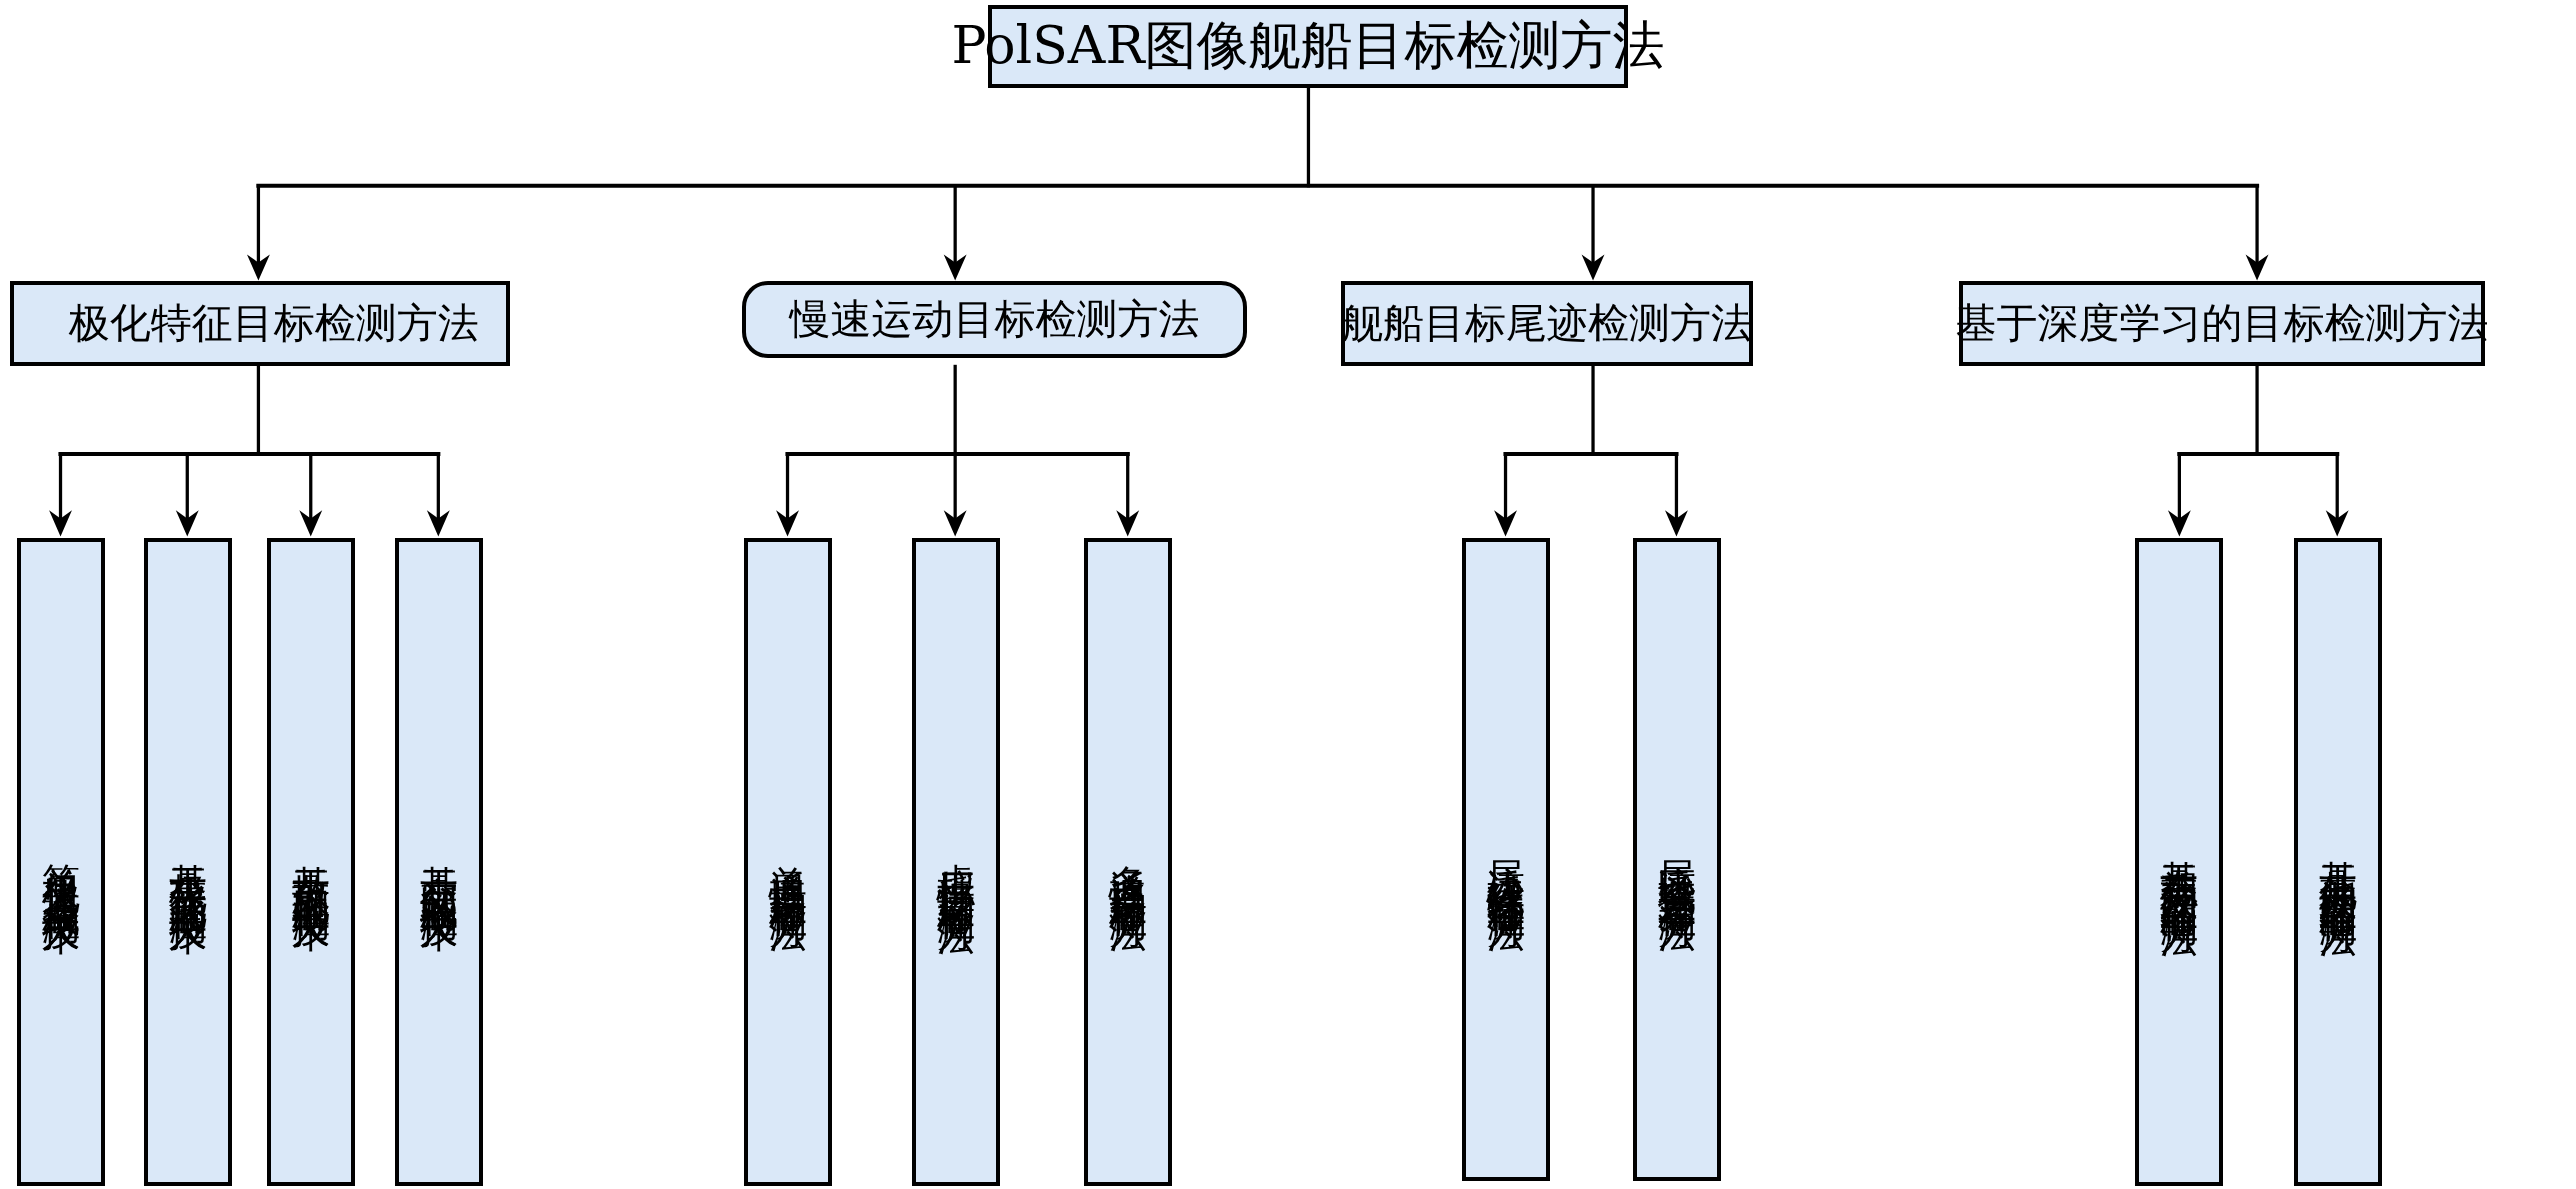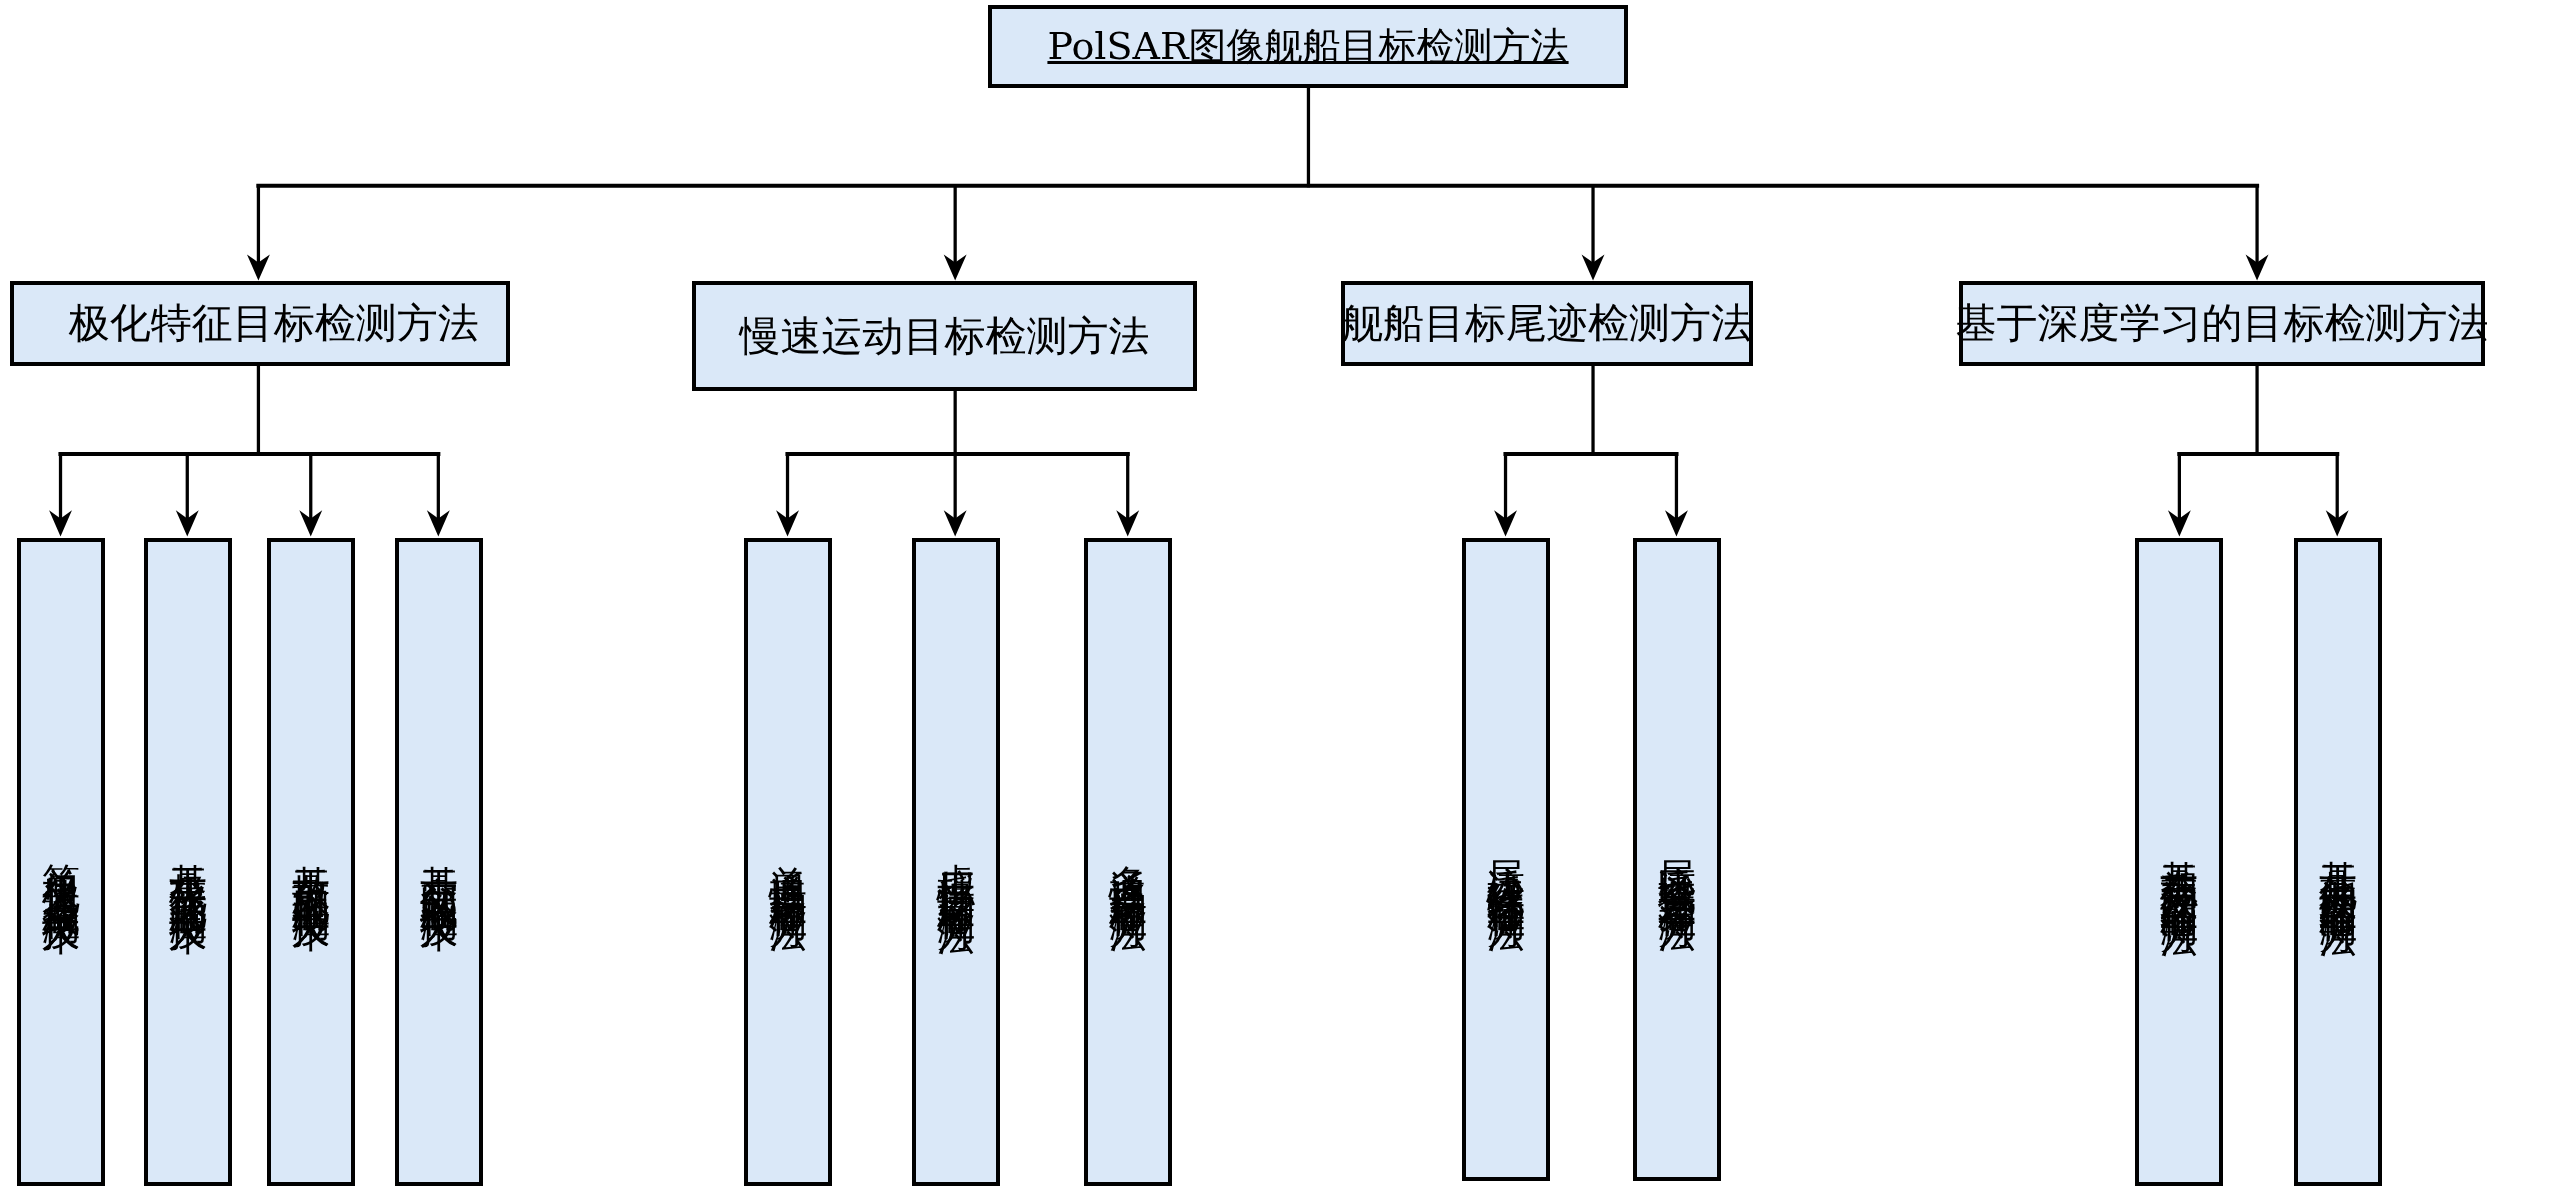--- a/index.html
+++ b/index.html
@@ -2,21 +2,21 @@
 <html style="font-size:13px"><head>
 <meta charset="utf-8">
 <style>
   html, body { margin: 0; padding: 0; background: #ffffff; }
   #stage { position: relative; width: 2576px; height: 1190px; background: #ffffff; overflow: hidden;
            font-family: "DejaVu Serif", "Liberation Serif", serif; color: #000; }
   svg#wires { position: absolute; left: 0; top: 0; width: 2576px; height: 1190px; }
   .box { position: absolute; box-sizing: border-box; background: #dae8f8; border: 4.1px solid #000;
          display: flex; align-items: center; justify-content: center; }
   .box .txt { white-space: nowrap; }
-  .root .txt { font-size: 38px; text-decoration: underline; }
+  .root .txt { font-size: 52px; }
   .l2 .txt { font-size: 41px; }
   .leaf .txt { font-size: 38px; writing-mode: vertical-rl; text-orientation: upright; line-height: 1; letter-spacing: 4.9px; }
   .leaf { align-items: center; }
 </style>
 </head>
 <body>
 
 <div id="stage">
   <svg id="wires" xmlns="http://www.w3.org/2000/svg" viewBox="0 0 3150 1455" width="2576" height="1190">
       <line x1="1600" y1="108" x2="1600" y2="227" stroke="#000000" stroke-width="4" stroke-linecap="square"></line>
@@ -61,21 +61,21 @@
       <path d="M 2858 656 L 2844 624 L 2858 634 L 2872 624 Z" fill="#000000"></path>
     </svg>
 
   <div class="box root" style="left:988px;top:4.9px;width:640px;height:83px;">
     <span class="txt">PolSAR图像舰船目标检测方法</span>
   </div>
 
   <div class="box l2" style="left:9.8px;top:281px;width:500px;height:85px;padding-left:28px;">
     <span class="txt">极化特征目标检测方法</span>
   </div>
-  <div class="box l2" style="left:692px;top:281px;width:505px;height:110px;">
+  <div class="box l2" style="left:742px;top:281px;width:505px;height:77px;border-radius:26px;">
     <span class="txt">慢速运动目标检测方法</span>
   </div>
   <div class="box l2" style="left:1341px;top:281px;width:412px;height:85px;">
     <span class="txt">舰船目标尾迹检测方法</span>
   </div>
   <div class="box l2" style="left:1959px;top:281px;width:526px;height:85px;">
     <span class="txt">基于深度学习的目标检测方法</span>
   </div>
 
   <div class="box leaf" style="left:17px;top:538px;width:88px;height:648px;">

